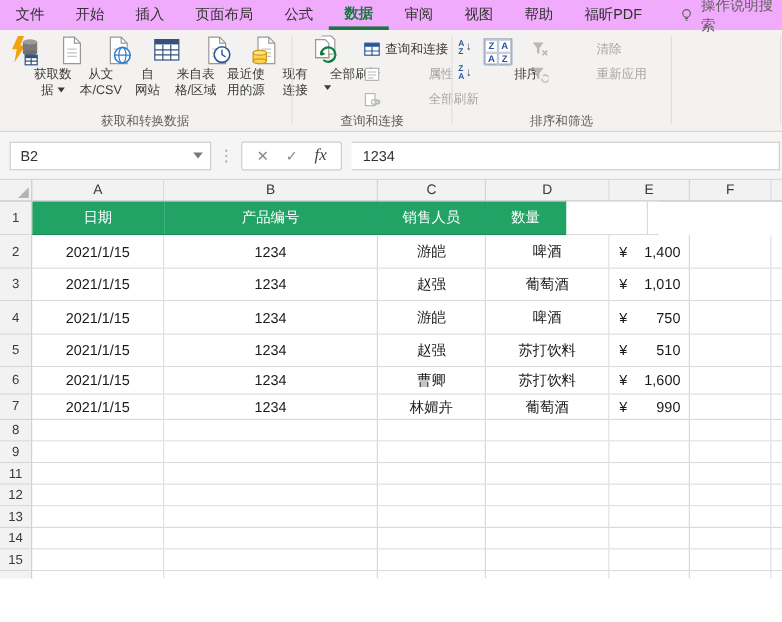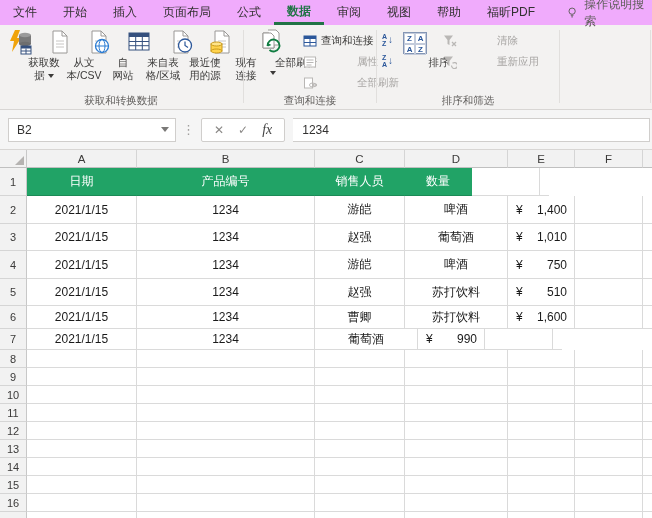--- a/index.html
+++ b/index.html
@@ -9,21 +9,21 @@
   
   .tabbar{height:25px;display:flex;align-items:stretch;background:#f0abfc;font-size:12px;color:#323130;}
   .tab{display:flex;align-items:center;padding:0 13px;cursor:default;white-space:nowrap;}
   .tab.active{color:#217346;font-weight:bold;border-bottom:3px solid #217346;padding-bottom:0;}
   .searchbox{display:flex;align-items:center;gap:6px;margin-left:18px;color:#605e5c;font-size:12px;}
 
   
   .ribbon{height:85px;background:#f3f2f1;border-bottom:1px solid #d8d6d4;display:flex;align-items:stretch;box-sizing:border-box;padding-top:2px;}
   .rgroup{display:flex;flex-direction:column;}
   .rbody{flex:1;display:flex;align-items:flex-start;}
-  .rlabel{height:15px;text-align:center;font-size:10.5px;color:#605e5c;line-height:15px;white-space:nowrap;font-family:Liberation Mono, monospace;}
+  .rlabel{height:15px;text-align:center;font-size:10.5px;color:#605e5c;line-height:15px;white-space:nowrap;}
   .rdiv{width:1px;background:#e1dfdd;margin:3px 1px 6px 1px;}
   .bigbtn{display:flex;flex-direction:column;align-items:center;padding-top:2px;cursor:default;}
   .bigbtn .ic{width:26px;height:26px;margin-bottom:1px;}
   .blabel{font-size:10.5px;line-height:13px;color:#3b3a39;text-align:center;white-space:nowrap;margin-left:48px;}
   .caret{display:inline-block;width:0;height:0;border-left:3px solid transparent;border-right:3px solid transparent;border-top:4px solid #3b3a39;margin-left:3px;vertical-align:middle;}
   .smallcol{display:flex;flex-direction:column;justify-content:flex-start;padding-top:3px;}
   .smallbtn{display:flex;align-items:center;gap:4px;height:21px;padding:0 4px;font-size:10.5px;color:#3b3a39;white-space:nowrap;}
   .smallbtn.disabled{color:#a8a6a4;gap:40px;}
   .azcol{display:flex;flex-direction:column;gap:3px;padding:4px 2px 0 4px;}
   .azbtn{display:flex;align-items:center;gap:1px;height:18px;}
@@ -363,20 +363,21 @@
           <span>¥</span>
           <span>1,600</span>
         </div>
       <div class="c wf"></div>
       <div class="c wg"></div>
     </div>
     <div class="row h21">
       <div class="rh">7</div>
       <div class="c wa">2021/1/15</div>
       <div class="c wb">1234</div>
+      <div class="c wc">林媚卉</div>
       <div class="c wd">葡萄酒</div>
       <div class="c we money">
           <span>¥</span>
           <span>990</span>
         </div>
       <div class="c wf"></div>
       <div class="c wg"></div>
     </div>
 
     <div class="row h18">
@@ -393,30 +394,20 @@
       <div class="rh">9</div>
       <div class="c wa"></div>
         <div class="c wb"></div>
         <div class="c wc"></div>
         <div class="c wd"></div>
         <div class="c we"></div>
         <div class="c wf"></div>
         <div class="c wg"></div>
     </div>
     <div class="row h18">
-      <div class="rh">10</div>
-      <div class="c wa"></div>
-        <div class="c wb"></div>
-        <div class="c wc"></div>
-        <div class="c wd"></div>
-        <div class="c we"></div>
-        <div class="c wf"></div>
-        <div class="c wg"></div>
-    </div>
-    <div class="row h18">
       <div class="rh">11</div>
       <div class="c wa"></div>
         <div class="c wb"></div>
         <div class="c wc"></div>
         <div class="c wd"></div>
         <div class="c we"></div>
         <div class="c wf"></div>
         <div class="c wg"></div>
     </div>
     <div class="row h18">
@@ -444,30 +435,20 @@
       <div class="c wa"></div>
         <div class="c wb"></div>
         <div class="c wc"></div>
         <div class="c wd"></div>
         <div class="c we"></div>
         <div class="c wf"></div>
         <div class="c wg"></div>
     </div>
     <div class="row h18">
       <div class="rh">15</div>
-      <div class="c wa"></div>
-        <div class="c wb"></div>
-        <div class="c wc"></div>
-        <div class="c wd"></div>
-        <div class="c we"></div>
-        <div class="c wf"></div>
-        <div class="c wg"></div>
-    </div>
-    <div class="row h18">
-      <div class="rh">16</div>
       <div class="c wa"></div>
         <div class="c wb"></div>
         <div class="c wc"></div>
         <div class="c wd"></div>
         <div class="c we"></div>
         <div class="c wf"></div>
         <div class="c wg"></div>
     </div>
 
     <div class="row h6">

